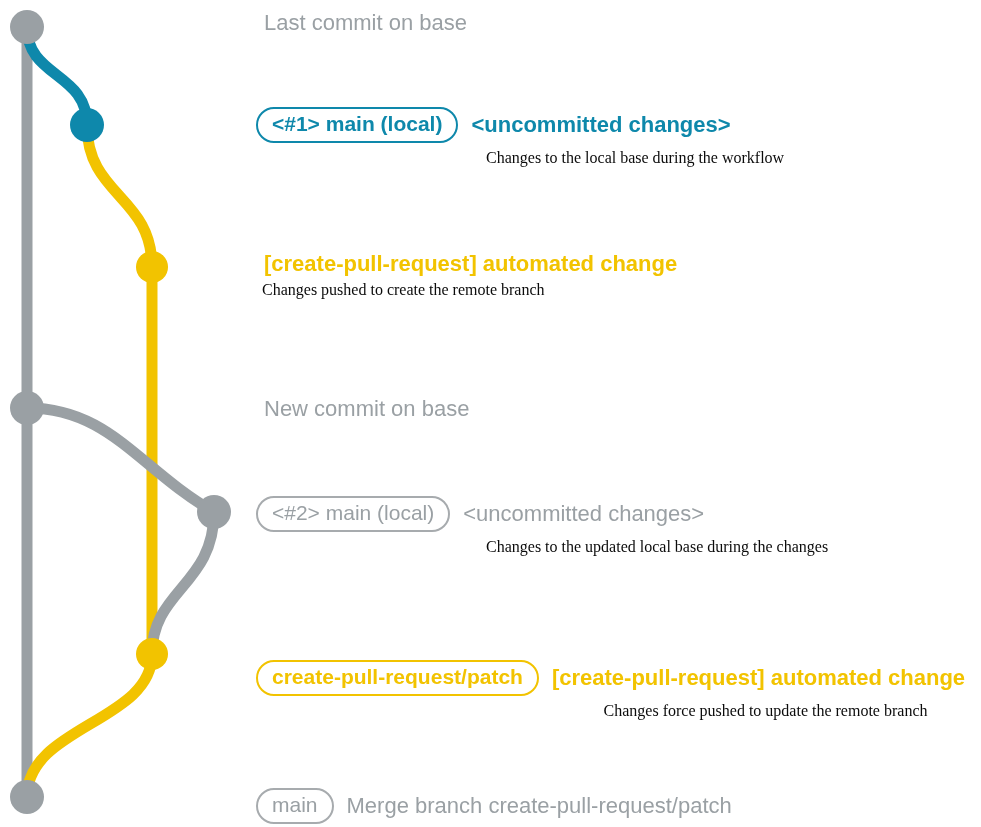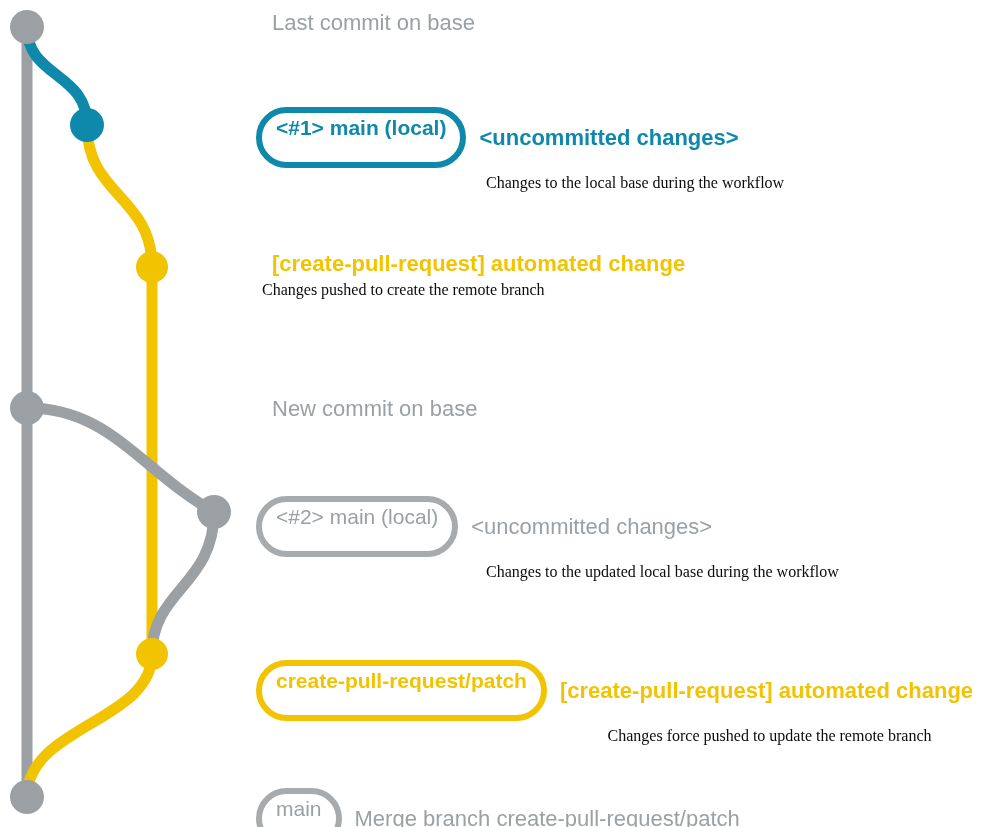--- a/index.html
+++ b/index.html
@@ -30,23 +30,23 @@
     position: absolute;
     display: block;
   }
   .row-head {
     display: flex;
     align-items: center;
     white-space: nowrap;
   }
   .pill {
     display: inline-block;
-    border: 6px solid #22c55e;
+    border: 2px solid #22c55e;
     border-radius: 999px;
-    padding: 4px 14px 23px 14px;
+    padding: 4px 14px 6px 14px;
     font-size: 21px;
     line-height: 1.05;
     color: #888d90;
     background: #ffffff;
     box-sizing: border-box;
   }
   .pill.blue {
     border-color: #0e88ab;
     color: #0e88ab;
     font-weight: bold;
@@ -63,21 +63,21 @@
   .subject {
     font-size: 22px;
     line-height: 1.05;
     white-space: nowrap;
     margin-left: 13px;
   }
   .subject.blue   { color: #0e88ab; font-weight: bold; }
   .subject.yellow { color: #f2c300; font-weight: bold; }
   .subject.gray   { color: #9aa0a4; font-weight: normal; }
   .subject.lead {
-    margin-left: 16px;
+    margin-left: 8px;
   }
   .note {
     font-family: "Liberation Serif", serif;
     font-size: 16px;
     color: #0b0b0b;
     white-space: nowrap;
     margin-top: 6px;
     display: block;
   }
 </style>
@@ -136,21 +136,21 @@
     <div class="row-head">
       <span class="subject gray lead">New commit on base</span>
     </div>
   </div>
 
   <div class="row" style="left:256px; top:496px;">
     <div class="row-head">
       <span class="pill gray">&lt;#2&gt; main (local)</span>
       <span class="subject gray">&lt;uncommitted changes&gt;</span>
     </div>
-    <span class="note" style="margin-left:230px;">Changes to the updated local base during the workflow</span>
+    <span class="note" style="margin-left:230px;">Changes to the updated local base during the changes</span>
   </div>
 
   <div class="row" style="left:256px; top:660px;text-align:center;">
     <div class="row-head">
       <span class="pill yellow">create-pull-request/patch</span>
       <span class="subject yellow">[create-pull-request] automated change</span>
     </div>
     <span class="note" style="margin-left:310px;">Changes force pushed to update the remote branch</span>
   </div>
 

